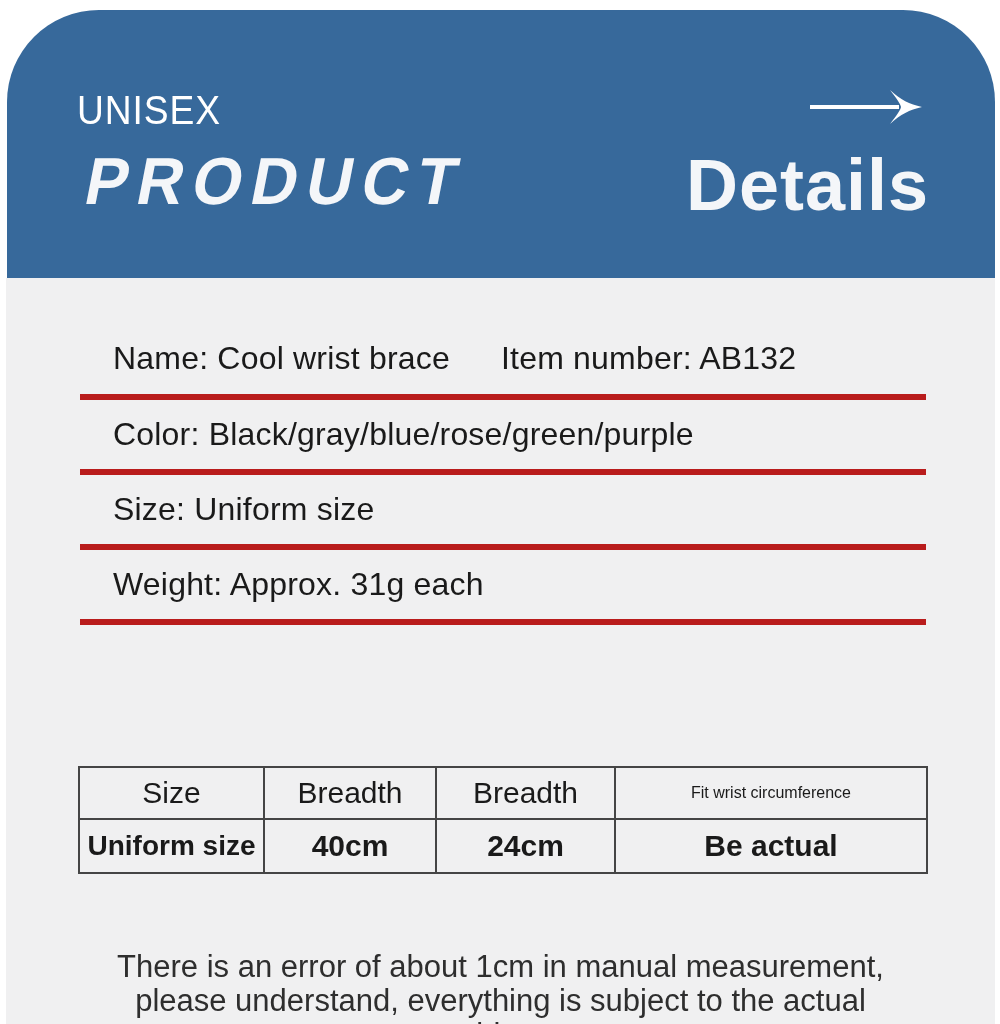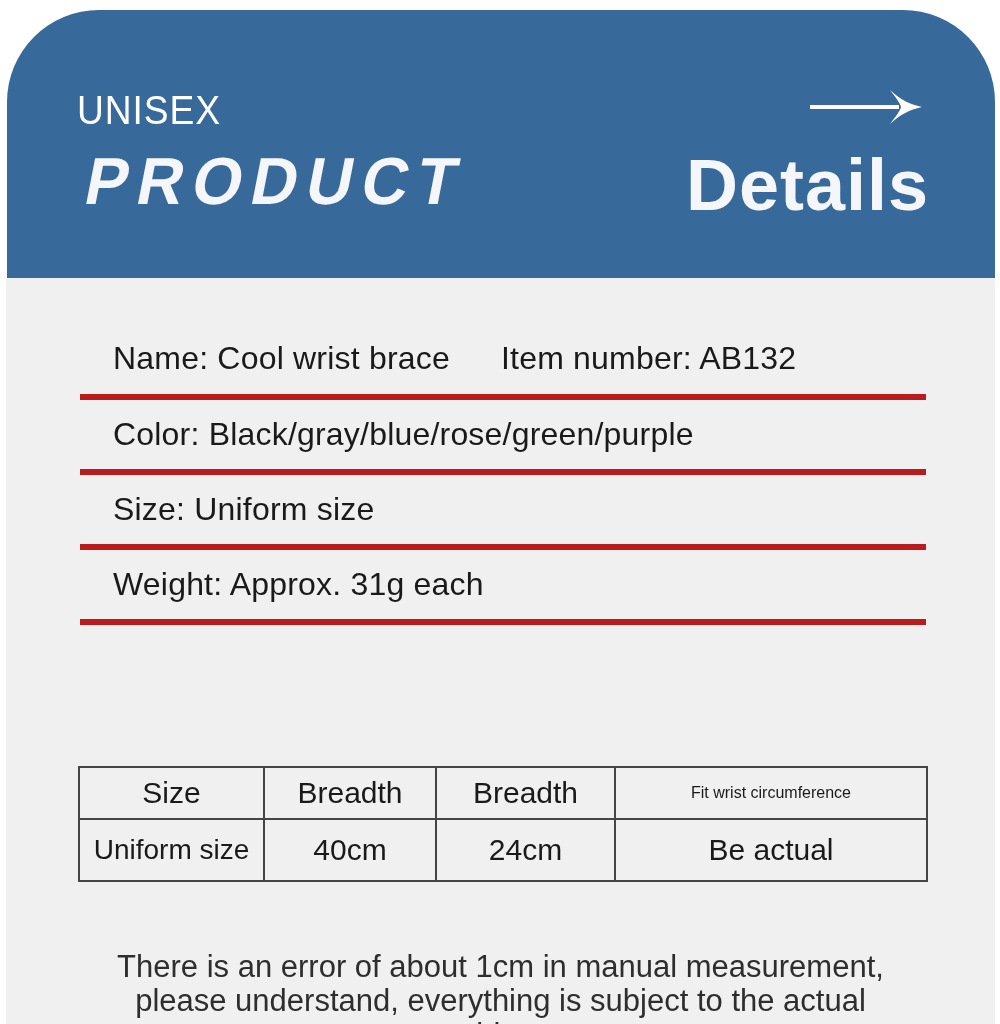--- a/index.html
+++ b/index.html
@@ -98,21 +98,21 @@
     border: 2px solid #454545;
     text-align: center;
     vertical-align: middle;
     font-weight: normal;
     color: #1a1a1a;
     background: transparent;
     margin-left: 32px;
   }
   .size-table th { height: 52px; font-size: 30px; }
   .size-table th.small { font-size: 16px; }
-  .size-table td { height: 62px; font-size: 30px; }
+  .size-table td { height: 54px; font-size: 30px; font-weight: bold; }
   .size-table td.slightly-small { font-size: 28px; }
 
   
   .note {
     position: absolute;
     left: 0; right: 0;
     top: 672px;
     padding: 0 108px;
     text-align: center;
     font-size: 31px;

